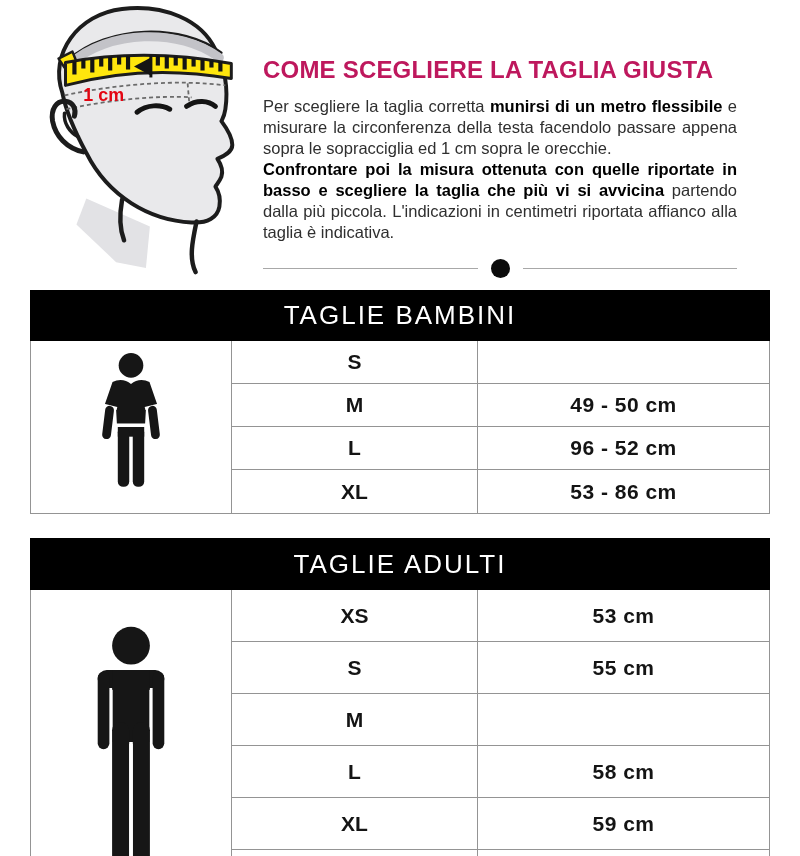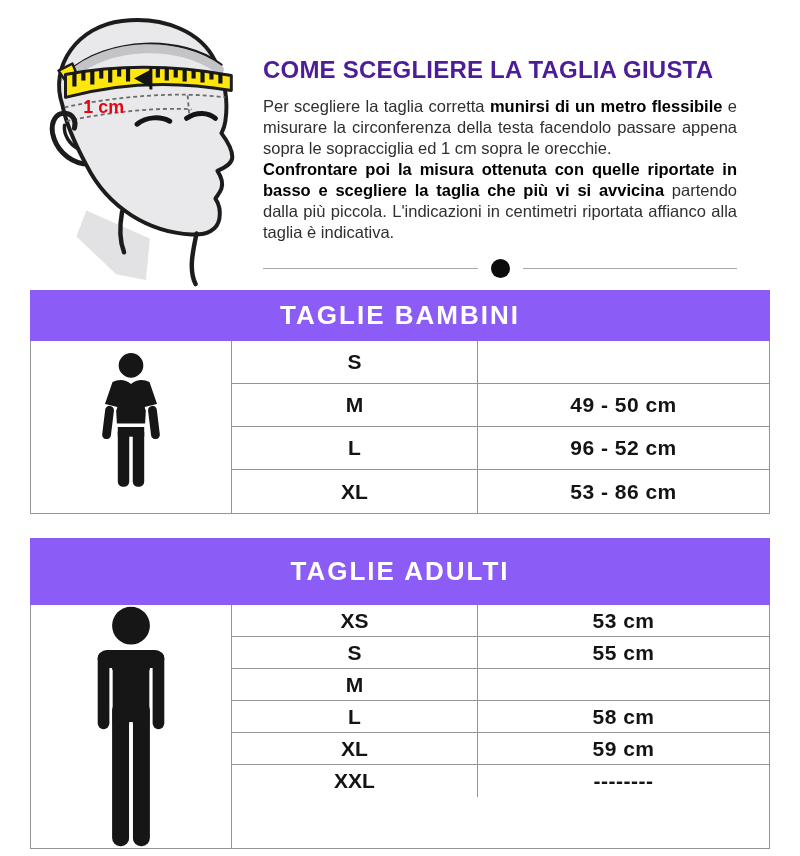--- a/index.html
+++ b/index.html
@@ -2,48 +2,48 @@
 <html><head>
 <meta charset="utf-8">
 <style>
   * { box-sizing: border-box; }
   html,body { margin:0; padding:0; background:#ffffff; }
   body { font-family: "Liberation Sans", "DejaVu Sans", sans-serif; }
   .page { position:relative; width:800px; height:856px; background:#fff; overflow:hidden; }
 
   
   .top-section { display:flex; height:290px; padding:0 63px 0 20px; }
-  .illustration { flex:0 0 232px; width:232px; padding-top:14px; }
+  .illustration { flex:0 0 232px; width:232px; padding-top:2px; }
   .intro { flex:1; margin-left:11px; padding-top:57px; }
   .intro h1 { margin:0 0 13px 0; font-size:24px; line-height:26px; font-weight:bold;
-              color:#4c1d95; letter-spacing:0.2px; white-space:nowrap; }
+              color:#be185d; letter-spacing:0.2px; white-space:nowrap; }
   .intro p { margin:0; font-size:16.5px; line-height:21px; color:#2f2f2f;
              text-align:justify; }
   .intro p strong { color:#000000; }
 
   .divider { display:flex; align-items:center; margin-top:16px; }
   .divider .line { flex:1; height:1px; background:#a8a8a8; }
   .divider .dot { width:19px; height:19px; border-radius:50%; background:#0b0b0b; margin:0 13px; }
 
   
   .size-table { margin:0 30px; }
   .size-table.adulti { margin-top:24px; }
-  .table-header { height:51px; background:#8b5cf6; color:#ffffff; display:flex;
+  .table-header { height:51px; background:#000000; color:#ffffff; display:flex;
                   align-items:center; justify-content:center; font-size:26px;
-                  font-weight:bold; letter-spacing:2px; }
-  .size-table.adulti .table-header { height:67px; }
+                  font-weight:normal; letter-spacing:2px; }
+  .size-table.adulti .table-header { height:52px; }
   .table-body { display:flex; border-left:1px solid #949494; border-right:1px solid #949494;
                 border-bottom:1px solid #949494; }
   .figure-cell { flex:0 0 201px; display:flex; align-items:center; justify-content:center;
                  border-right:1px solid #949494; }
   .rows { flex:1; display:flex; flex-direction:column; }
   .row { display:flex; border-bottom:1px solid #949494; }
   .row:last-child { border-bottom:none; }
   .size-table.bambini .row { height:43px; }
-  .size-table.adulti .row { height:32px; }
+  .size-table.adulti .row { height:52px; }
   .cell { display:flex; align-items:center; justify-content:center;
           font-weight:bold; font-size:21px; color:#141414; }
   .cell.size { width:246px; border-right:1px solid #949494; }
   .cell.value { flex:1; letter-spacing:0.5px; }
 </style>
 </head>
 <body>
 
 <div class="page">
 

